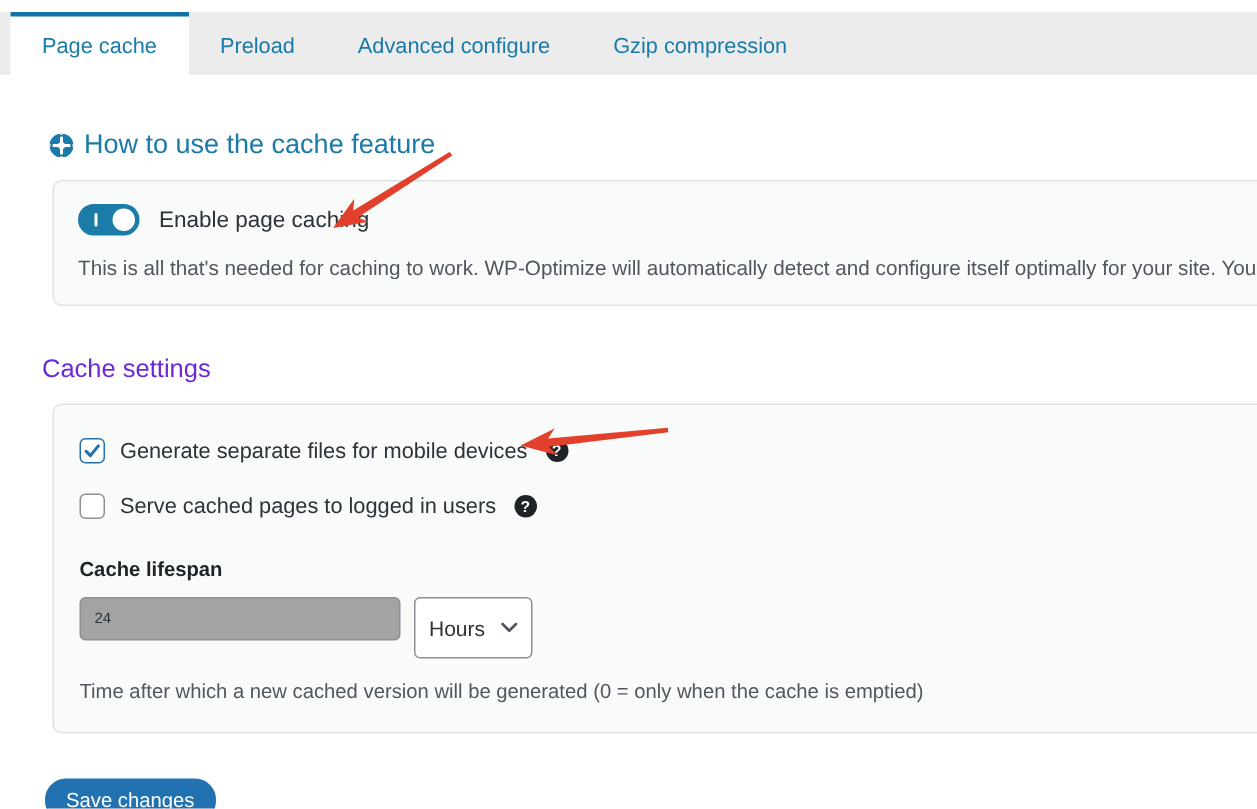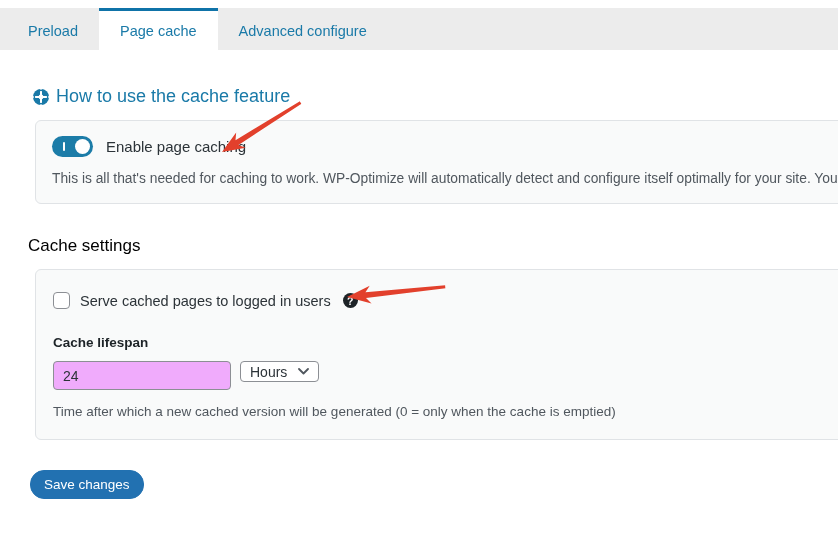--- a/index.html
+++ b/index.html
@@ -28,41 +28,41 @@
   .toggle .knob { position:absolute; right:3px; top:3px; width:15px; height:15px;
     border-radius:50%; background:#fff; }
   .toggle .on-bar { position:absolute; left:11px; top:6px; width:2px; height:9px;
     background:#fff; border-radius:1px; }
   .toggle-label { font-size:15px; color:#2c3338; }
   .panel-desc { margin-top:14px; font-size:13.8px; color:#50575e;
     white-space:nowrap; overflow:hidden; }
 
   
   .section-heading { margin:32px 0 0 28px; font-size:17px; font-weight:500;
-    color:#000000; }
+    color:#6d28d9; }
   .panel-settings { margin-top:13px; padding:22px 16px 20px 17px; }
   .check-row { display:flex; align-items:center; gap:10px; width:max-content;
     cursor:pointer; }
   .check-row + .check-row { margin-top:20px; }
   .checkbox { width:17px; height:17px; border-radius:4px; background:#fff;
     border:1px solid #8c8f94; display:flex; align-items:center;
     justify-content:center; flex:0 0 auto; }
   .checkbox.checked { border:1px solid #2271b1; }
   .check-label { font-size:14.5px; color:#2c3338; }
   .q-icon { width:15px; height:15px; border-radius:50%; background:#1d2327;
     color:#fff; font-size:10.5px; font-weight:bold; display:flex;
     align-items:center; justify-content:center; margin-left:2px; cursor:pointer; }
 
   .lifespan-label { margin-top:26px; font-size:13.5px; font-weight:bold;
     color:#1d2327; }
   .lifespan-row { margin-top:11px; display:flex; gap:9px; }
-  .lifespan-input { width:178px; height:29px; border:1px solid #8c8f94;
-    border-radius:4px; padding:0 9px; font-size:14px; color:#2c3338;
-    background:#f0abfc; font-family:"Liberation Sans", sans-serif; }
-  .unit-select { width:79px; height:21px; border:1px solid #8c8f94;
+  .lifespan-input { width:214px; height:29px; border:1px solid #8c8f94;
+    border-radius:4px; padding:0 9px; font-size:10px; color:#2c3338;
+    background:#a3a3a3; font-family:"Liberation Sans", sans-serif; }
+  .unit-select { width:79px; height:41px; border:1px solid #8c8f94;
     border-radius:4px; background:#fff; display:flex; align-items:center;
     justify-content:space-between; padding:0 9px; font-size:14px; color:#2c3338;
     cursor:pointer; }
   .helper-text { margin-top:14px; font-size:13.5px; color:#50575e; }
 
   
   .save-btn { margin:30px 0 0 30px; display:inline-block; background:#2271b1;
     color:#fff; border:1px solid #2271b1; border-radius:14px; padding:6px 13px;
     font-size:13.5px; cursor:pointer; font-family:"Liberation Sans", sans-serif; }
 
@@ -73,23 +73,24 @@
   #arrow-mobile { left:347px; top:284px; transform:rotate(-5.8deg);
     transform-origin:0 13px; }
 </style>
 </head>
 <body>
 
 
 
 
 <div class="tabbar">
+  <div class="tab active">Page cache</div>
   <div class="tab">Preload</div>
-  <div class="tab active">Page cache</div>
   <div class="tab">Advanced configure</div>
+  <div class="tab">Gzip compression</div>
 </div>
 
 
 <div class="help-row">
   <span>
     <svg width="16" height="16" viewBox="0 0 16 16">
       <circle cx="8" cy="8" r="8" fill="#1a7aa8"></circle>
       <rect x="7" y="0" width="2" height="16" fill="#fff"></rect>
       <rect x="0" y="7" width="16" height="2" fill="#fff"></rect>
       <circle cx="8" cy="8" r="2.4" fill="#fff"></circle>
@@ -109,20 +110,29 @@
     <div class="toggle-label">Enable page caching</div>
   </div>
   <div class="panel-desc">This is all that's needed for caching to work. WP-Optimize will automatically detect and configure itself optimally for your site. You can twe</div>
 </div>
 
 
 <div class="section-heading">Cache settings</div>
 
 <div class="panel panel-settings">
 
+  <div class="check-row">
+    <div class="checkbox checked">
+      <svg width="13" height="13" viewBox="0 0 16 16">
+        <path d="M3 8.5 L6.5 12 L13 4" fill="none" stroke="#2271b1" stroke-width="2.6" stroke-linecap="round" stroke-linejoin="round"></path>
+      </svg>
+    </div>
+    <span class="check-label">Generate separate files for mobile devices</span>
+    <span class="q-icon">?</span>
+  </div>
 
   <div class="check-row">
     <div class="checkbox"></div>
     <span class="check-label">Serve cached pages to logged in users</span>
     <span class="q-icon">?</span>
   </div>
 
   <div class="lifespan-label">Cache lifespan</div>
 
   <div class="lifespan-row">

